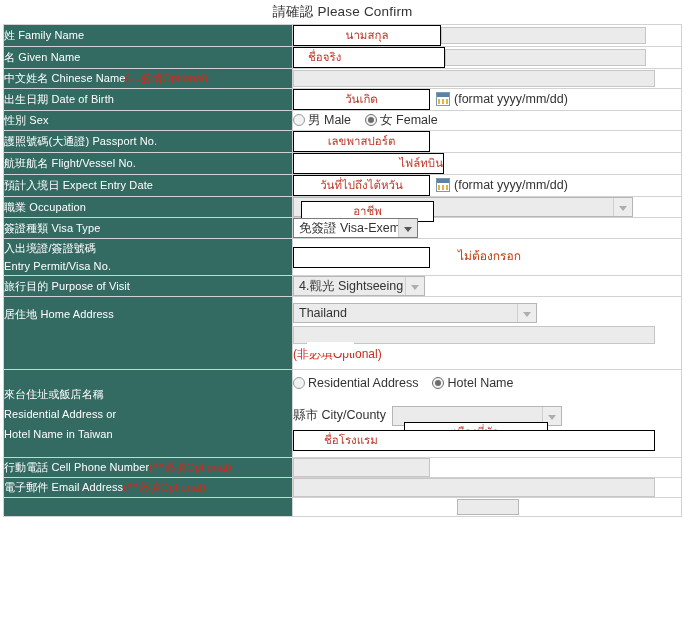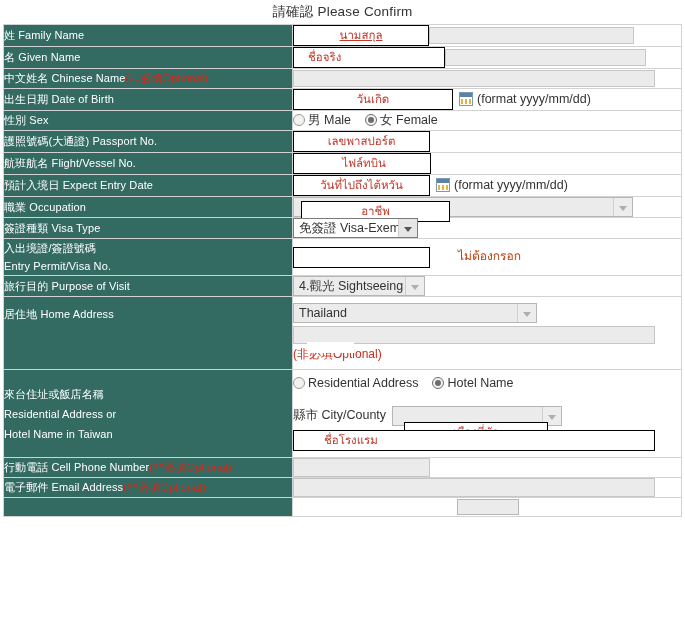--- a/index.html
+++ b/index.html
@@ -194,21 +194,21 @@
 
 <table class="form">
 
   <tbody>
       <tr>
     <td class="lab">
       <span>姓</span>
       <span>Family Name</span>
     </td>
     <td class="val">
-      <span class="annot" style="width:136px;text-decoration:underline;">นามสกุล</span><span class="txt" style="width:205px;margin-left:0px;"></span>
+      <span class="annot" style="width:148px;">นามสกุล</span><span class="txt" style="width:205px;margin-left:0px;"></span>
     </td>
   </tr>
 
   <tr>
     <td class="lab">
       <span>名</span>
       <span>Given Name</span>
     </td>
     <td class="val">
       <span class="annot" style="width:152px;text-align:left;padding-left:14px;">ชื่อจริง</span><span class="txt" style="width:201px;"></span>
@@ -224,21 +224,21 @@
       <span class="txt" style="width:362px;"></span>
     </td>
   </tr>
 
   <tr>
     <td class="lab">
       <span>出生日期</span>
       <span>Date of Birth</span>
     </td>
     <td class="val">
-      <span class="annot" style="width:160px;">วันเกิด</span><span class="calicon"></span><span class="fmt">(format yyyy/mm/dd)</span>
+      <span class="annot" style="width:137px;">วันเกิด</span><span class="calicon"></span><span class="fmt">(format yyyy/mm/dd)</span>
     </td>
   </tr>
 
   <tr>
     <td class="lab">
       <span>性別</span>
       <span>Sex</span>
     </td>
     <td class="val">
       <span class="radio"></span><span class="radiolabel">男 Male</span><span class="radio on"></span><span class="radiolabel">女 Female</span>
@@ -255,42 +255,42 @@
       <span class="annot" style="width:137px;">เลขพาสปอร์ต</span>
     </td>
   </tr>
 
   <tr>
     <td class="lab">
       <span>航班航名</span>
       <span>Flight/Vessel No.</span>
     </td>
     <td class="val">
-      <span class="annot" style="width:138px;text-align:center;padding-left:4px;">ไฟล์ทบิน</span>
+      <span class="annot" style="width:151px;text-align:right;padding-left:4px;">ไฟล์ทบิน</span>
     </td>
   </tr>
 
   <tr>
     <td class="lab">
       <span>預計入境日</span>
       <span>Expect Entry Date</span>
     </td>
     <td class="val">
       <span class="annot" style="width:137px;">วันที่ไปถึงไต้หวัน</span><span class="calicon"></span><span class="fmt">(format yyyy/mm/dd)</span>
     </td>
   </tr>
 
   <tr>
     <td class="lab">
       <span>職業</span>
       <span>Occupation</span>
     </td>
     <td class="val" style="position:relative;">
       <span class="sel" style="width:340px;"><span></span><span class="arrow"></span></span>
-      <span class="annot" style="width:149px;position:absolute;left:8px;top:4px;">อาชีพ</span>
+      <span class="annot" style="width:133px;position:absolute;left:8px;top:4px;">อาชีพ</span>
     </td>
   </tr>
 
   <tr>
     <td class="lab">
       <span>簽證種類</span>
       <span>Visa Type</span>
     </td>
     <td class="val">
       <span class="sel dark" style="width:125px;border-color:#7a7a7a;background:#ffffff;"><span>免簽證 Visa-Exempt</span><span class="arrow"></span></span>

